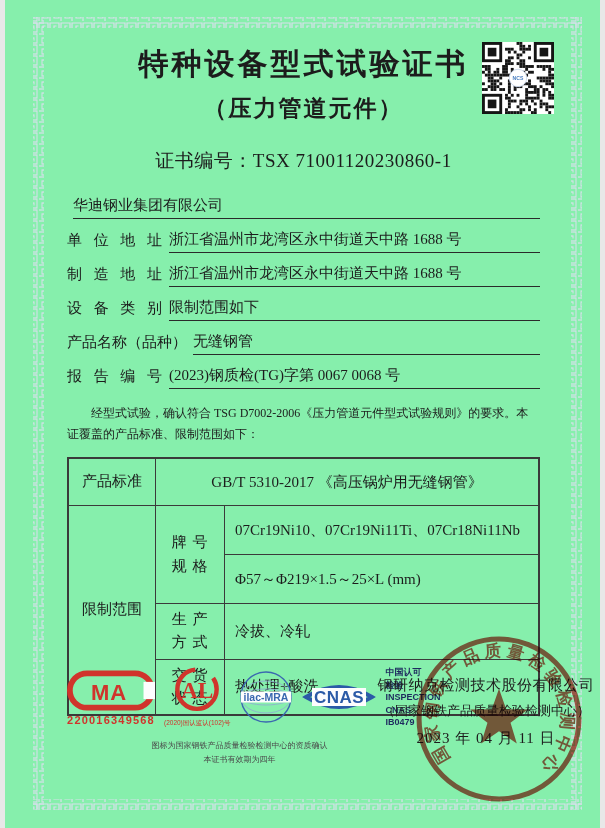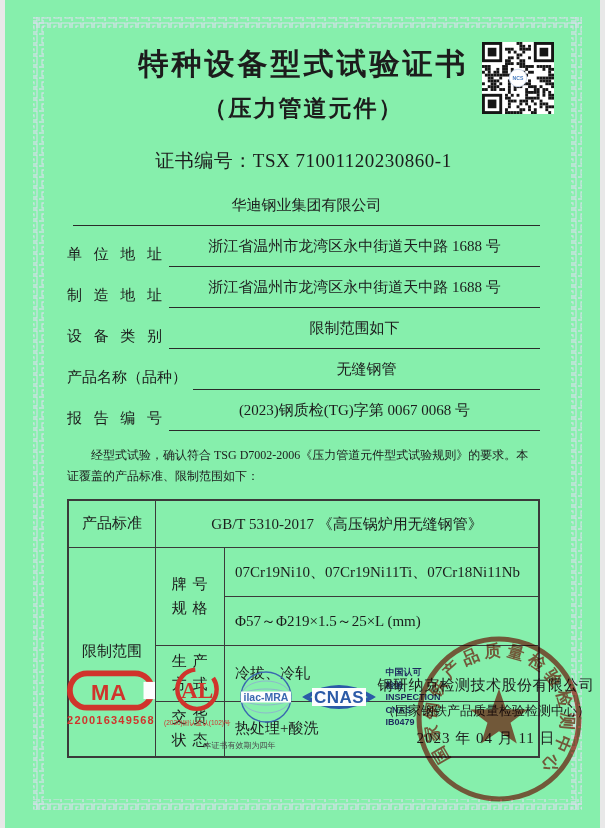--- a/index.html
+++ b/index.html
@@ -19,22 +19,22 @@
     margin:0 0 24px 0;
   }
   .certno{text-align:center;font-size:19px;margin-bottom:22px;letter-spacing:.5px;}
   .frow{display:flex;align-items:flex-end;margin-bottom:11px;font-size:15px;}
   .flabel{
     width:96px;flex:0 0 auto;text-align:justify;text-align-last:justify;
     padding-bottom:3px;letter-spacing:1px;
   }
   .flabel.wide{width:auto;min-width:96px;text-align-last:auto;white-space:nowrap;letter-spacing:0;}
   .fvalue{
-    flex:1;text-align:center;border-bottom:1px solid #2a2a2a;
-    padding-bottom:10px;margin-left:6px;white-space:nowrap;
+    flex:1;text-align:left;border-bottom:1px solid #2a2a2a;
+    padding-bottom:3px;margin-left:6px;white-space:nowrap;
   }
   .statement{
     font-size:12px;line-height:1.75;text-indent:2em;margin:14px 0 12px 0;
   }
   table.scope{
     width:100%;border-collapse:collapse;border:2px solid #3a3a3a;
     font-size:15px;
   }
   table.scope td{border:1px solid #3a3a3a;padding:4px 10px;}
   td.lab{
@@ -423,20 +423,21 @@
     </div>
     <div class="accr">
       <div>中国认可</div>
       <div>检验</div>
       <div>INSPECTION</div>
       <div>CNAS IB0479</div>
     </div>
   </div>
 
   <div class="footnotes">
+    <div>图标为国家钢铁产品质量检验检测中心的资质确认</div>
     <div>本证书有效期为四年</div>
   </div>
 
   <div class="issuer">
     <div class="co">钢研纳克检测技术股份有限公司</div>
     <div class="ce">（国家钢铁产品质量检验检测中心）</div>
     <div class="dt">2023 年 04 月 11 日</div>
   </div>
 
   <svg class="stamp" width="172" height="172" viewBox="0 0 170 170">

